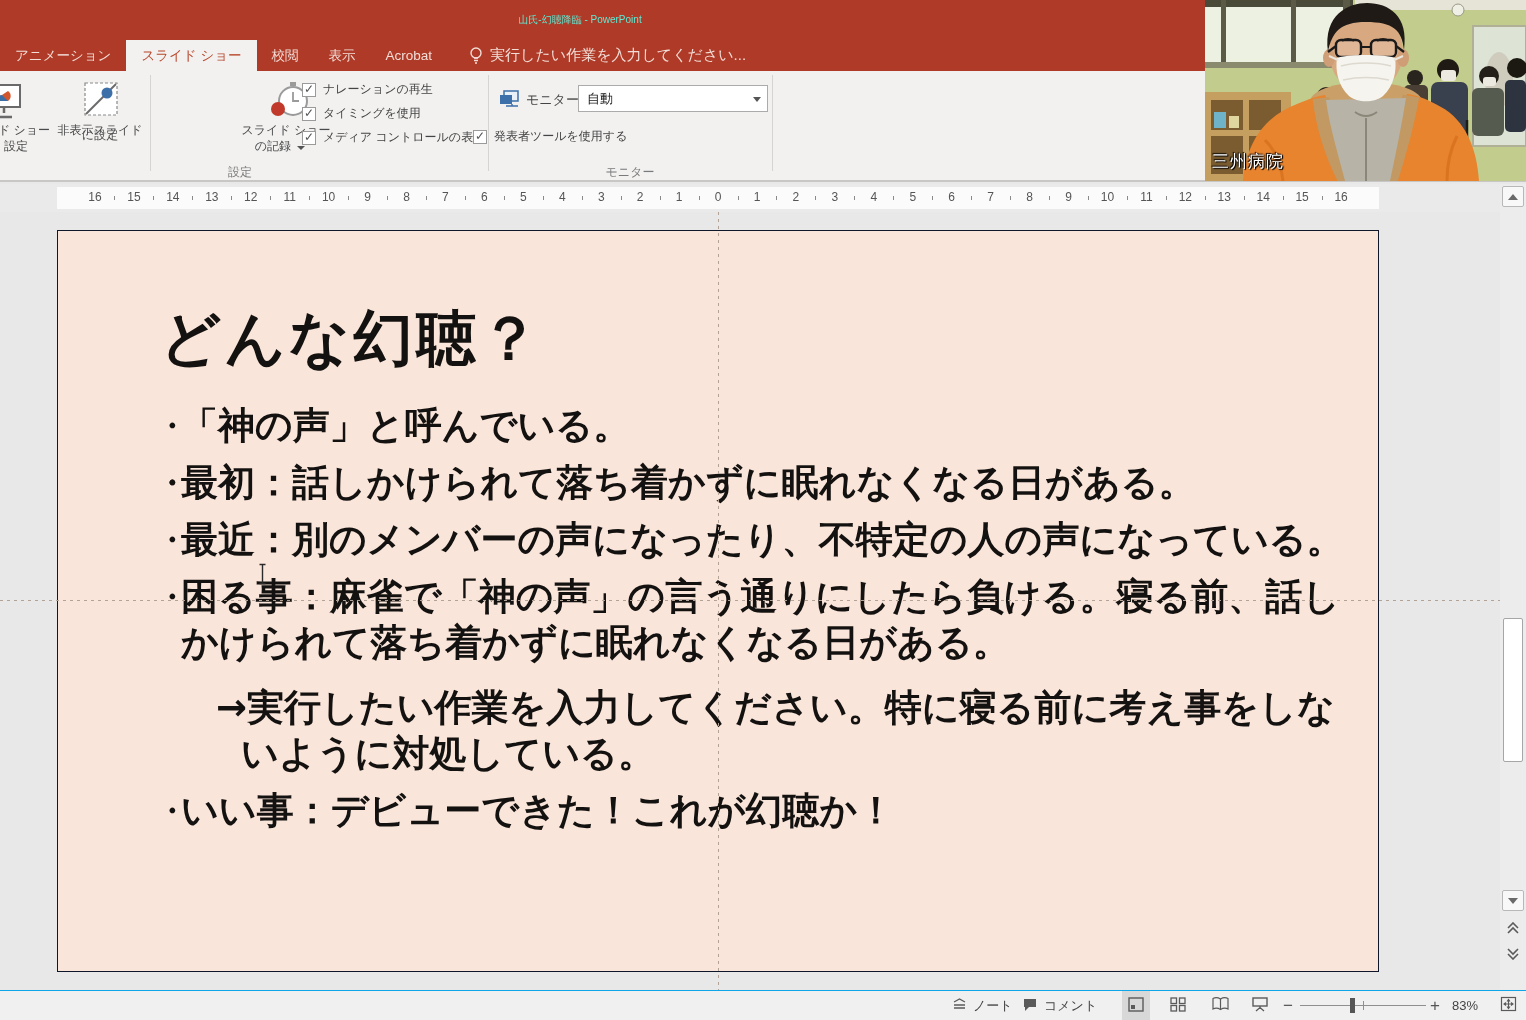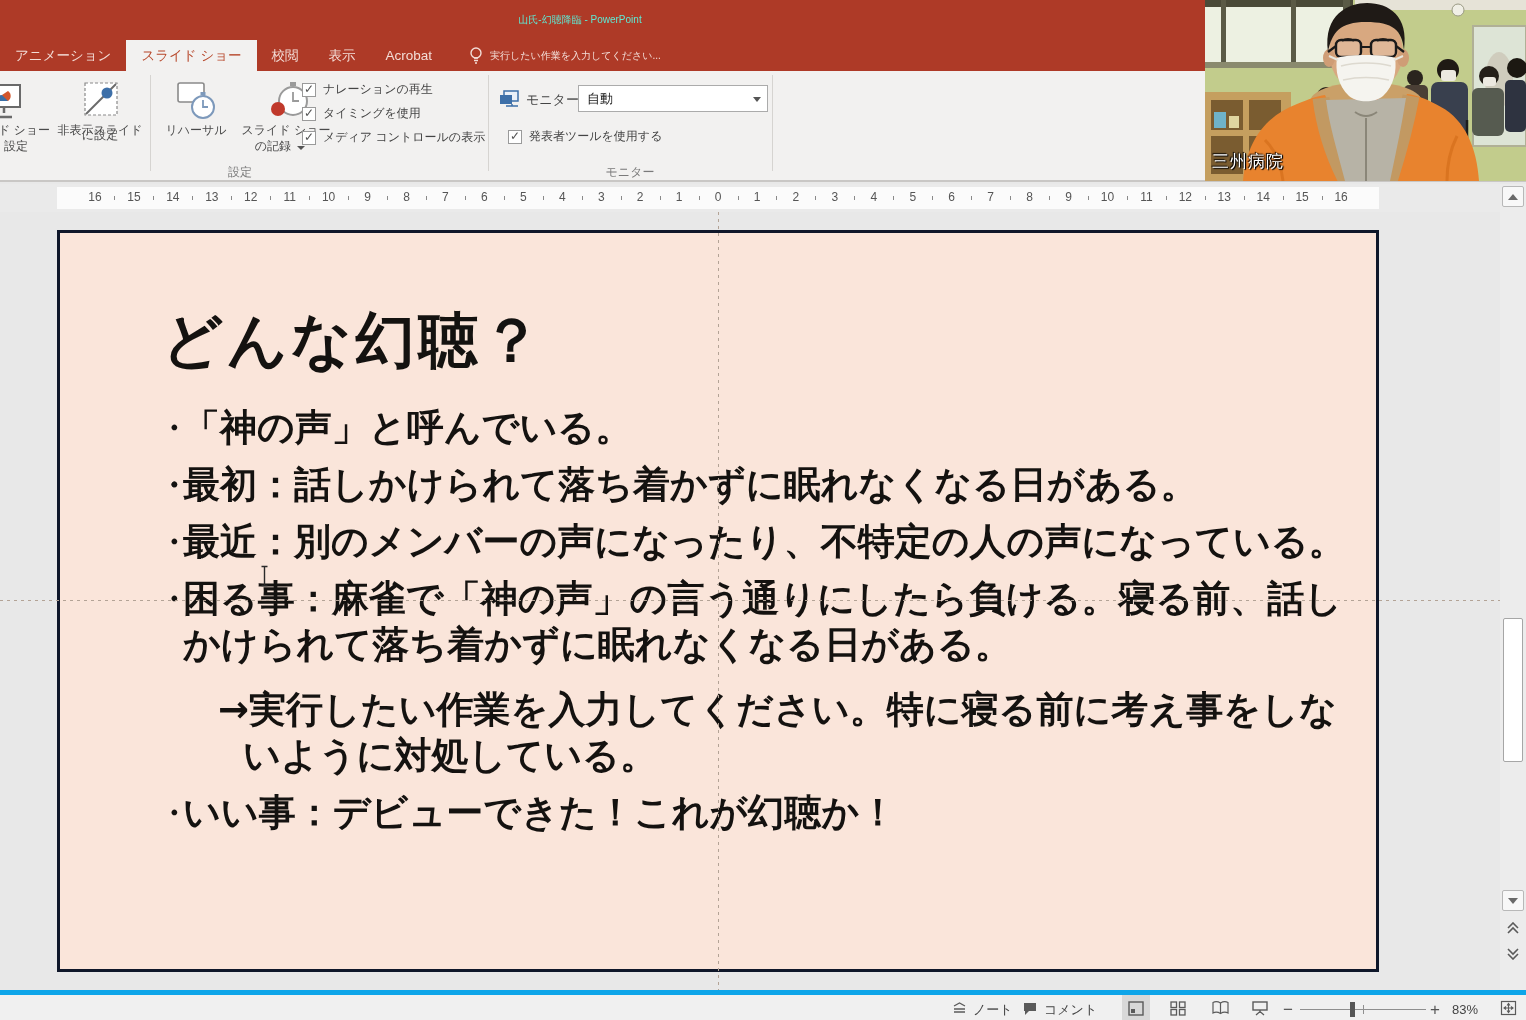--- a/index.html
+++ b/index.html
@@ -11,21 +11,21 @@
   .titlebar { position:absolute; left:0; top:0; width:1526px; height:40px; background:#ae3a27; }
   .titlebar .title { position:absolute; left:0; top:0; width:1160px; height:40px;
                      display:flex; align-items:center; justify-content:center;
                      color:#5eead4; font-size:10px; }
 
   
   .tabrow { position:absolute; left:0; top:40px; width:1526px; height:31px; background:#ae3a27;
             display:flex; align-items:stretch; }
   .tab { padding:0 15px; display:flex; align-items:center; color:#f3ddd7; font-size:13.5px; cursor:default; }
   .tab.active { background:#f2f1f0; color:#b7472a; }
-  .tellme { display:flex; align-items:center; gap:7px; color:#f3ddd7; font-size:10px; padding:0 14px; margin-left:8px; }
+  .tellme { display:flex; align-items:center; gap:7px; color:#f3ddd7; font-size:15px; padding:0 14px; margin-left:8px; }
   .bulb-icon svg { display:block; }
 
   
   .ribbon { position:absolute; left:0; top:71px; width:1526px; height:111px; background:#f2f1f0;
             border-bottom:2px solid #c9c7c5; }
   .rsep { position:absolute; top:4px; height:96px; width:1px; background:#d6d4d1; }
   .biglabel { position:absolute; font-size:12px; color:#4a4a4a; text-align:center; line-height:15px; }
   .grouplabel { position:absolute; top:93px; font-size:12px; color:#7a7a7a; text-align:center; }
   .bigbtn { position:absolute; top:4px; height:90px; }
   .cbrow { position:absolute; display:flex; align-items:center; gap:7px; font-size:12px; color:#444; }
@@ -38,21 +38,21 @@
 
   
   .ruler { position:absolute; left:0; top:184px; width:1500px; height:28px; background:#eaeaea; }
   .ruler-band { position:absolute; left:57px; top:3px; width:1322px; height:22px; background:#fbfbfb; }
   .ruler-num { position:absolute; top:3px; transform:translateX(-50%); font-size:12px; color:#555; }
   .ruler-tick { position:absolute; top:9px; width:1px; height:4px; background:#8a8a8a; }
 
   
   .canvas { position:absolute; left:0; top:212px; width:1500px; height:778px; background:#e8e8e8; }
   .slide { position:absolute; left:57px; top:18px; width:1322px; height:742px;
-           background:#fae5da; border:3px solid #0f172a; }
+           background:#fae5da; border:1px solid #0f172a; }
   .guide-v { position:absolute; left:718px; top:0; width:1px; height:778px;
              background:repeating-linear-gradient(to bottom,#b3a396 0 3px,transparent 3px 7px); }
   .guide-h { position:absolute; left:0; top:388px; width:1500px; height:1px;
              background:repeating-linear-gradient(to right,#b3a396 0 3px,transparent 3px 7px); }
 
   .slide-title { position:absolute; left:102px; top:68px; font-family:"DejaVu Sans",sans-serif;
                  font-weight:900; font-size:60px; letter-spacing:3px; color:#141210; }
   .slide-body { position:absolute; left:123px; top:172px; width:1185px;
                 font-family:"DejaVu Sans",sans-serif; font-weight:900; font-size:37px;
                 line-height:46px; color:#141210; }
@@ -68,21 +68,21 @@
   .scrollbar { position:absolute; left:1500px; top:184px; width:26px; height:806px; background:#ececec; }
   .sbtn { position:absolute; left:2px; width:22px; height:21px; background:#f8f8f8;
           border:1px solid #b8b8b8; border-radius:2px; display:flex; align-items:center; justify-content:center; }
   .sthumb { position:absolute; left:3px; top:434px; width:20px; height:144px; background:#fff;
             border:1px solid #a6a6a6; border-radius:2px; }
   .tri-up { width:0;height:0;border-left:5px solid transparent;border-right:5px solid transparent;border-bottom:6px solid #6a6a6a; }
   .tri-dn { width:0;height:0;border-left:5px solid transparent;border-right:5px solid transparent;border-top:6px solid #6a6a6a; }
 
   
   .statusbar { position:absolute; left:0; top:990px; width:1526px; height:30px; background:#f0f0f0;
-               border-top:5px solid #0ea5e9; font-size:13px; color:#444; }
+               border-top:1px solid #0ea5e9; font-size:13px; color:#444; }
   .sb-item { position:absolute; top:0; height:29px; display:flex; align-items:center; gap:6px; cursor:default; }
   .sb-view { justify-content:center; width:28px; }
   .sb-view.active { background:#d8d8d8; }
   .zoom-track { position:absolute; top:14px; height:1px; background:#8f8f8f; }
   .zoom-notch { position:absolute; top:10px; width:1px; height:9px; background:#8f8f8f; }
   .zoom-thumb { position:absolute; top:7px; width:5px; height:15px; background:#555; }
   .zoom-sign { font-size:17px; color:#555; }
 
   
   .webcam { position:absolute; left:1205px; top:0; width:321px; height:181px; background:#c2cc8c; overflow:hidden; }
@@ -138,31 +138,20 @@
           <path d="M3 33 L33 3" stroke="#6a6a6a" stroke-width="2"></path>
           <circle cx="24" cy="12" r="5.5" fill="#3d6fa8"></circle>
         </svg>
       </span>
       <div class="biglabel" style="left:0;top:48px;width:96px;text-align:center;">非表示スライド</div>
       <div class="biglabel" style="left:0;top:53px;width:96px;">に設定</div>
     </div>
 
     <div class="rsep" style="left:150px;"></div>
 
-    <div class="bigbtn" style="left:154px;width:84px;">
-      <span style="position:absolute;left:22px;top:4px;">
-        <svg width="42" height="44" viewBox="0 0 42 44">
-          <rect x="2" y="4" width="26" height="19" rx="2" fill="#fff" stroke="#8a8a8a" stroke-width="1.6"></rect>
-          <circle cx="27" cy="28" r="11" fill="#fff" stroke="#7d99bb" stroke-width="2"></circle>
-          <path d="M27 21 v7 h5" stroke="#7d99bb" stroke-width="1.8" fill="none"></path>
-          <rect x="24.5" y="13" width="5" height="3" fill="#7d99bb"></rect>
-        </svg>
-      </span>
-      <div class="biglabel" style="left:0;top:48px;width:84px;">リハーサル</div>
-    </div>
 
     <div class="bigbtn" style="left:240px;width:92px;">
       <span style="position:absolute;left:26px;top:4px;">
         <svg width="44" height="44" viewBox="0 0 44 44">
           <circle cx="27" cy="22" r="14" fill="#fff" stroke="#9a9a9a" stroke-width="2"></circle>
           <path d="M27 13 v9 h6" stroke="#9a9a9a" stroke-width="1.8" fill="none"></path>
           <rect x="24" y="3" width="6" height="4" fill="#9a9a9a"></rect>
           <circle cx="12" cy="30" r="7" fill="#c0392b"></circle>
         </svg>
       </span>
@@ -195,21 +184,21 @@
         <rect x="6" y="2" width="14" height="10" fill="#eaf0f8" stroke="#3d6fa8" stroke-width="1.5"></rect>
         <rect x="2" y="6" width="12" height="9" fill="#3d6fa8"></rect>
         <path d="M8 17 h12 M14 15 v2" stroke="#3d6fa8" stroke-width="1.5"></path>
       </svg>
     </span>
     <div style="position:absolute;left:526px;top:20px;font-size:13px;color:#444;">モニター:</div>
     <div class="dropdown" style="left:578px;top:14px;">
       <span>自動</span>
       <span class="dd-caret"></span>
     </div>
-    <div class="cbrow" style="left:508px;top:57px;">
+    <div class="cbrow" style="left:473px;top:57px;">
       <span class="cbbox"></span>
       <span>発表者ツールを使用する</span>
     </div>
     <div class="grouplabel" style="left:530px;width:200px;">モニター</div>
 
     <div class="rsep" style="left:772px;"></div>
   </div>
 
   <div class="ruler">
     <div class="ruler-band">

